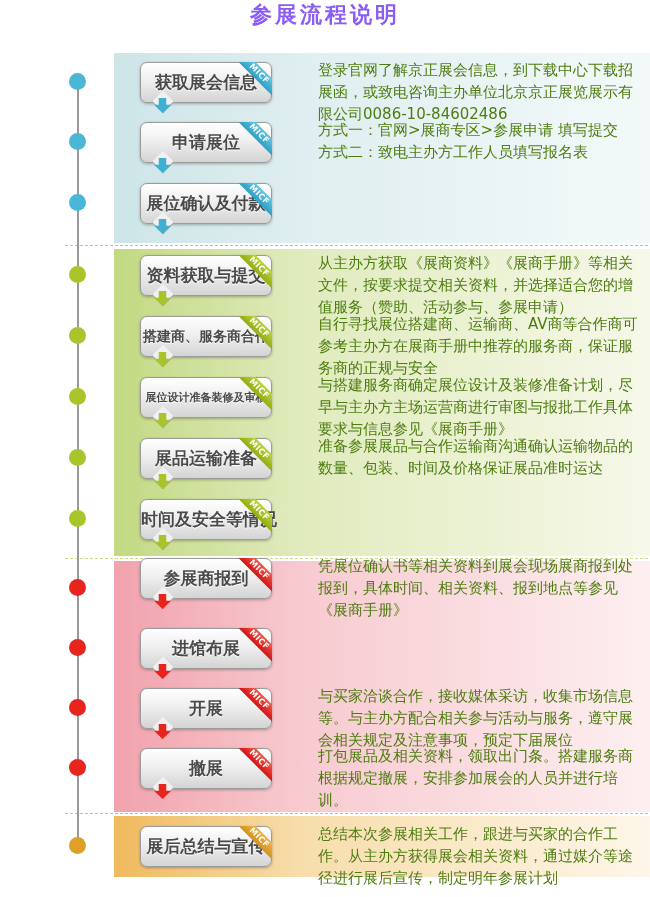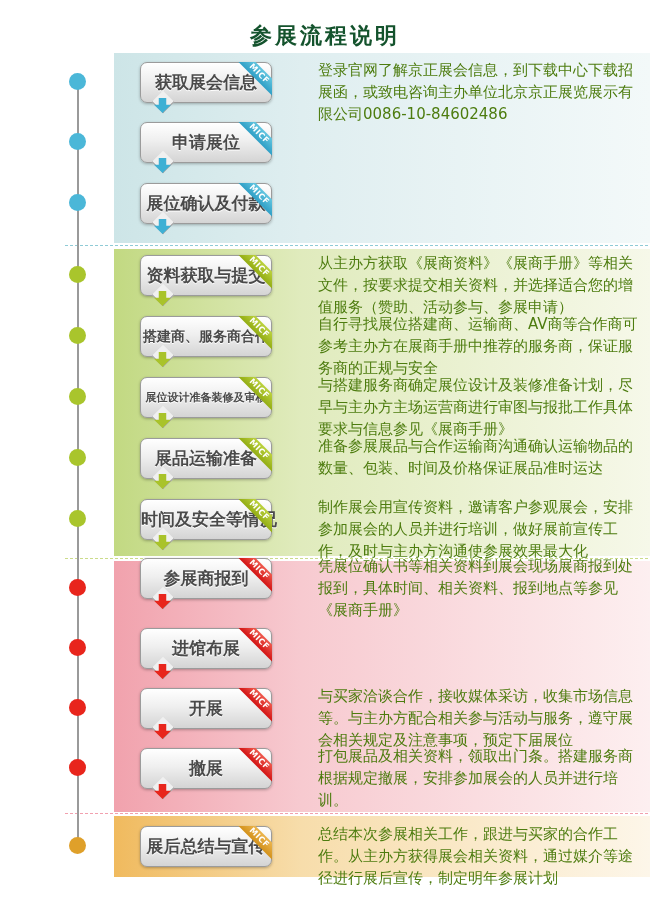--- a/index.html
+++ b/index.html
@@ -1,22 +1,22 @@
 <!DOCTYPE html>
 <html><head>
 <meta charset="utf-8">
 <style>
   html,body{margin:0;padding:0;background:#ffffff;}
   .canvas{
     position:relative;width:650px;height:897px;background:#ffffff;
     font-family:"DejaVu Sans","Liberation Sans",sans-serif;overflow:hidden;
   }
   .title{
-    position:absolute;top:21px;left:0;width:650px;margin:0;
-    text-align:center;font-size:22px;font-weight:bold;color:#14532d;
+    position:absolute;top:0;left:0;width:650px;margin:0;
+    text-align:center;font-size:22px;font-weight:bold;color:#8b5cf6;
     letter-spacing:3px;
   }
   
   .timeline-line{
     position:absolute;left:77px;top:82px;width:2px;height:763px;
     background:#9a9a9a;
   }
   .dot{position:absolute;left:69px;width:17px;height:17px;border-radius:50%;}
   .d-blue{background:#4bb7d8;}
   .d-green{background:#a9c52c;}
@@ -121,20 +121,22 @@
 
   <div class="step" style="top:122px">
     <div class="btn c-blue">
       <span class="lbl">申请展位</span>
       <span class="ribbon">
           <i>MICF</i>
         </span>
       <span class="tail"></span>
       <span class="arrow"></span>
     </div>
+    <div class="desc">方式一：官网&gt;展商专区&gt;参展申请  填写提交
+方式二：致电主办方工作人员填写报名表</div>
   </div>
 
   <div class="step" style="top:183px">
     <div class="btn c-blue">
       <span class="lbl">展位确认及付款</span>
       <span class="ribbon">
           <i>MICF</i>
         </span>
       <span class="tail"></span>
       <span class="arrow"></span>
@@ -191,21 +193,20 @@
 
   <div class="step" style="top:499px">
     <div class="btn c-green">
       <span class="lbl">时间及安全等情况</span>
       <span class="ribbon">
           <i>MICF</i>
         </span>
       <span class="tail"></span>
       <span class="arrow"></span>
     </div>
-    <div class="desc">制作展会用宣传资料，邀请客户参观展会，安排参加展会的人员并进行培训，做好展前宣传工作，及时与主办方沟通使参展效果最大化</div>
   </div>
 
   <div class="step" style="top:558px">
     <div class="btn c-red">
       <span class="lbl">参展商报到</span>
       <span class="ribbon">
           <i>MICF</i>
         </span>
       <span class="tail"></span>
       <span class="arrow"></span>

